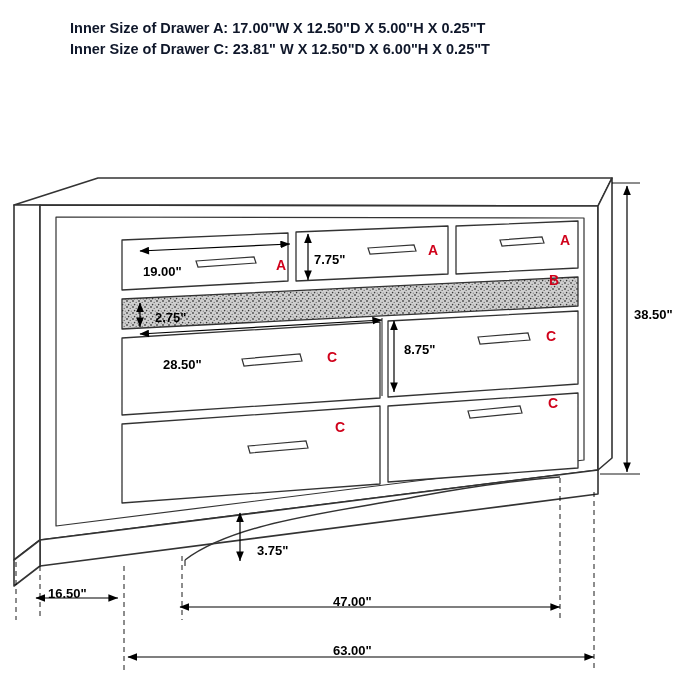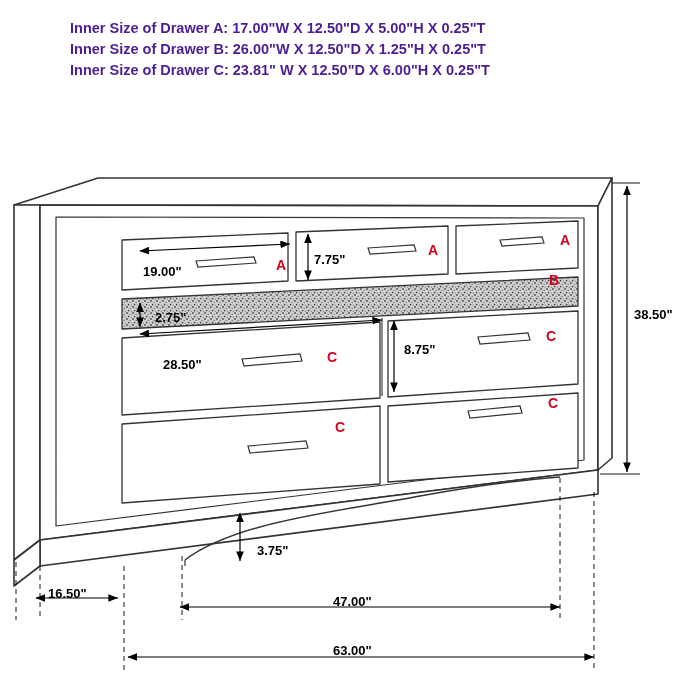--- a/index.html
+++ b/index.html
@@ -17,21 +17,21 @@
   }
   .spec-block {
     position: absolute;
     left: 70px;
     top: 18px;
     width: 600px;
   }
   .spec-line {
     font-size: 14.5px;
     font-weight: bold;
-    color: #4c1d95;
+    color: #0f172a;
     line-height: 21px;
     white-space: nowrap;
   }
   #diagram-svg {
     position: absolute;
     left: 0;
     top: 0;
   }
   .dim-label {
     position: absolute;
@@ -48,21 +48,20 @@
     white-space: nowrap;
   }
 </style>
 </head>
 <body>
 
 <div id="page">
 
   <div class="spec-block">
     <div class="spec-line">Inner Size of Drawer A: 17.00"W X 12.50"D X 5.00"H X 0.25"T</div>
-    <div class="spec-line">Inner Size of Drawer B: 26.00"W X 12.50"D X 1.25"H X 0.25"T</div>
     <div class="spec-line">Inner Size of Drawer C: 23.81" W X 12.50"D X 6.00"H X 0.25"T</div>
   </div>
 
   <svg id="diagram-svg" width="700" height="700" viewBox="0 0 700 700">
     <defs>
       <marker id="arr" markerWidth="9" markerHeight="9" refX="8" refY="3.2" orient="auto" markerUnits="strokeWidth">
         <path d="M0,0 L8,3.2 L0,6.4 z" fill="#000"></path>
       </marker>
       <marker id="arrS" markerWidth="9" markerHeight="9" refX="0.5" refY="3.2" orient="auto" markerUnits="strokeWidth">
         <path d="M8,0 L0,3.2 L8,6.4 z" fill="#000"></path>

